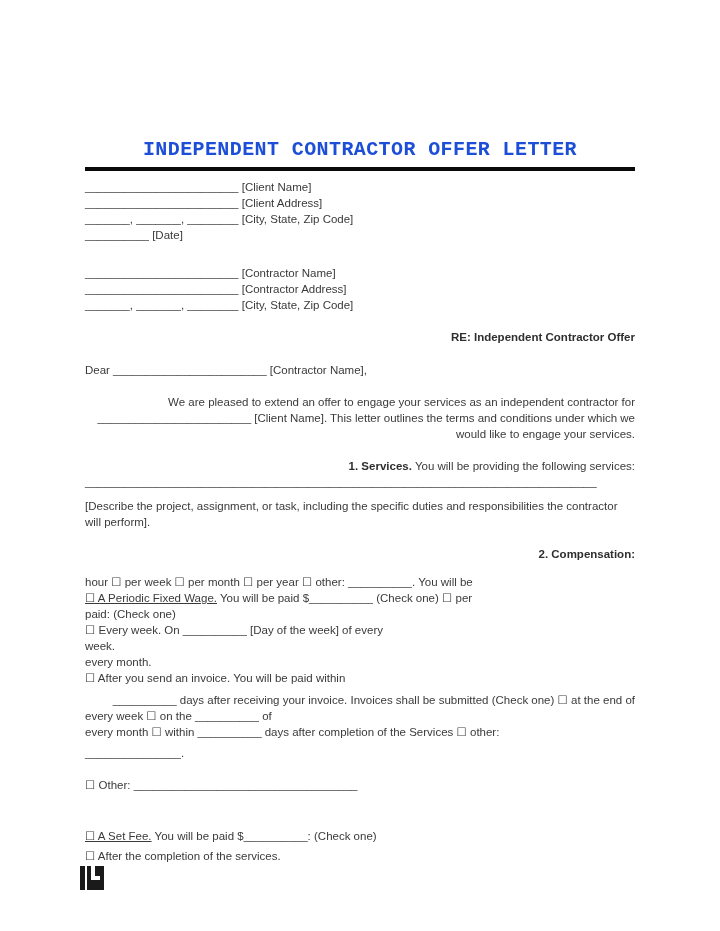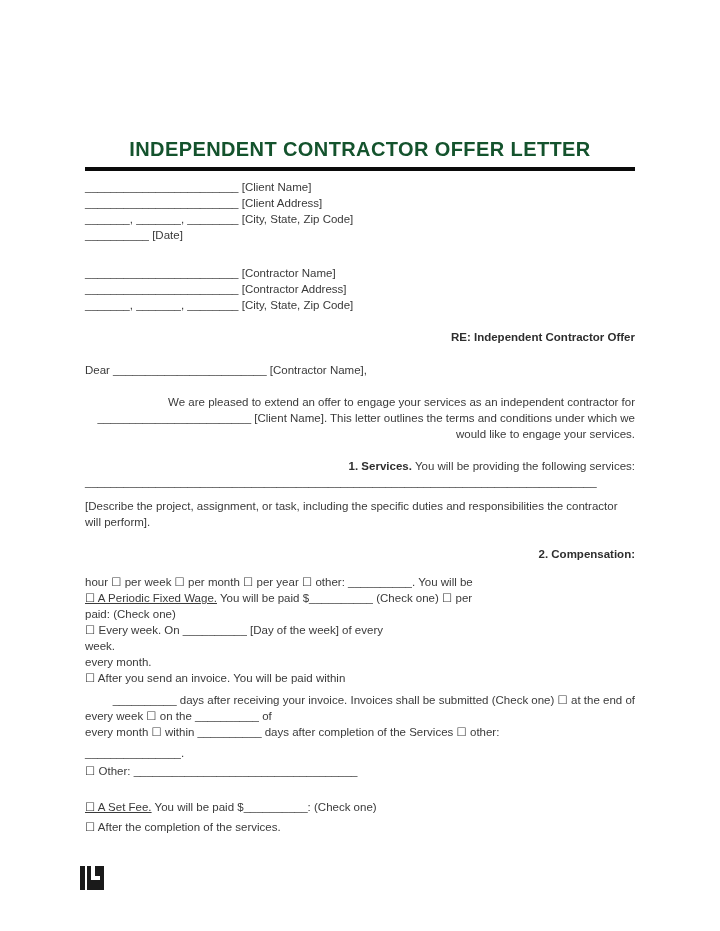--- a/index.html
+++ b/index.html
@@ -2,37 +2,37 @@
 <html><head>
 <meta charset="utf-8">
 <style>
   html,body{margin:0;padding:0;}
   body{
     width:720px;height:931px;background:#ffffff;position:relative;overflow:hidden;
     font-family:"Liberation Sans","DejaVu Sans",sans-serif;color:#3a3a3a;
   }
   .page{padding:138px 85px 0 85px;width:550px;}
   .doc-title{
-    font-size:20px;font-weight:bold;text-align:center;color:#14532d;
+    font-size:20px;font-weight:bold;text-align:center;color:#1d4ed8;
     letter-spacing:0.4px;padding-bottom:6px;border-bottom:4px solid #0a0a0a;
-    font-family:Liberation Sans, sans-serif;
+    font-family:Liberation Mono, monospace;
   }
   .block{margin-top:8px;}
   .line{font-size:11.5px;line-height:16px;white-space:nowrap;color:#3a3a3a;}
   .b{font-weight:bold;color:#2e2e2e;margin-top:44px;}
   .u{text-decoration:underline;}
   .mt14{margin-top:22px;}
   .mt16{margin-top:16px;text-align:right;}
   .mt17{margin-top:17px;}
   .mt12{margin-top:12px;}
-  .mt18{margin-top:20px;}
+  .mt18{margin-top:35px;}
   .gap8{margin-top:8px;}
   .gap6{margin-top:6px;text-align:right;}
   .gap5{margin-top:5px;}
-  .gap2{margin-top:2px;}
+  .gap2{margin-top:16px;}
   .gap4{margin-top:4px;}
   
   .logo{position:absolute;left:80px;top:866px;display:flex;align-items:flex-start;}
   .logo-bar{width:5px;height:24px;background:#1a1a1a;margin-right:2px;}
   .logo-square{position:relative;width:17px;height:24px;background:#1a1a1a;}
   .logo-notch-v{position:absolute;left:4px;top:0;width:4px;height:14px;background:#ffffff;}
   .logo-notch-h{position:absolute;left:4px;top:10px;width:9px;height:4px;background:#ffffff;}
 </style>
 </head>
 <body>

